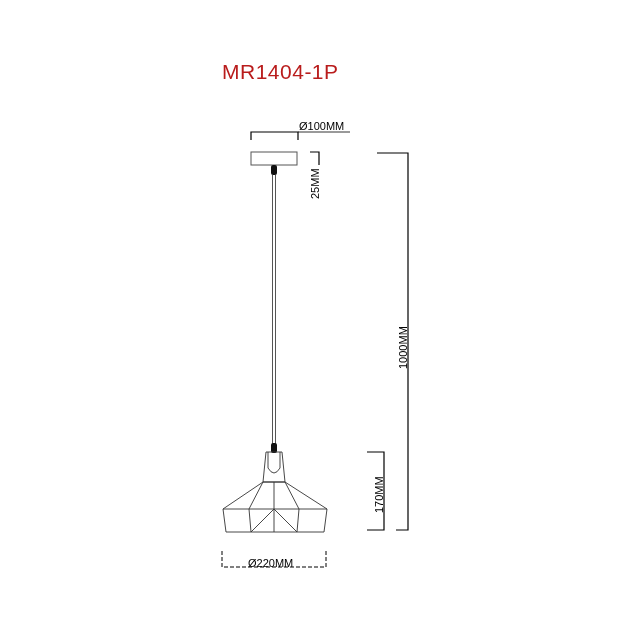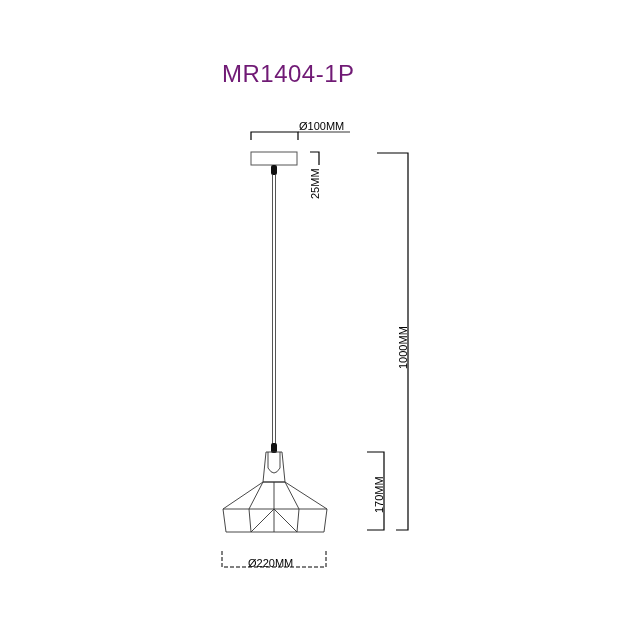--- a/index.html
+++ b/index.html
@@ -1,17 +1,17 @@
 <!DOCTYPE html>
 <html><head>
 <meta charset="utf-8">
 <style>
   html, body { margin:0; padding:0; background:#ffffff; }
   body { width:630px; height:630px; position:relative; overflow:hidden; font-family:"Liberation Sans", sans-serif; }
-  .title { position:absolute; left:222px; top:60px; font-size:24px; color:#701a75; letter-spacing:0.5px; }
+  .title { position:absolute; left:222px; top:60px; font-size:21px; color:#b91c1c; letter-spacing:0.5px; }
   svg { position:absolute; left:0; top:0; }
   .dimtext { font-family:"Liberation Sans", sans-serif; font-size:11px; fill:#000; }
 </style>
 </head>
 <body>
 
 <div class="title">MR1404-1P</div>
 
 <svg width="630" height="630" viewBox="0 0 630 630">
 

